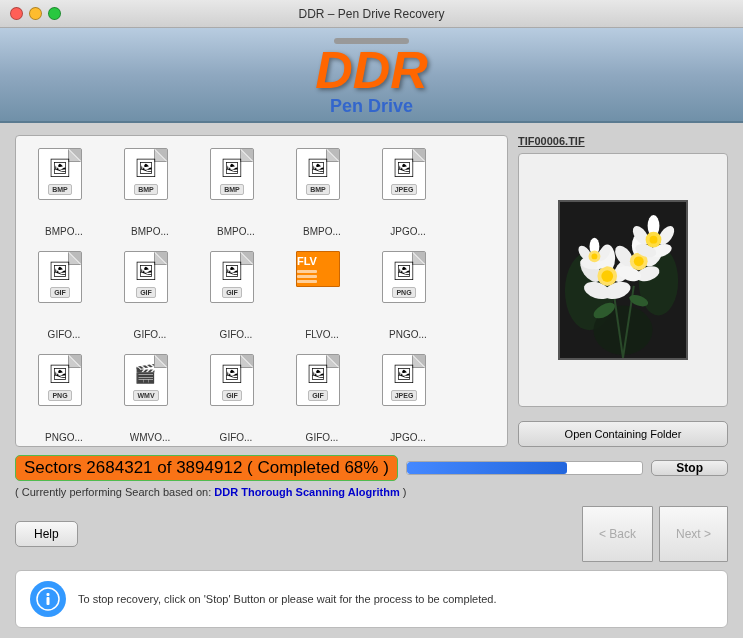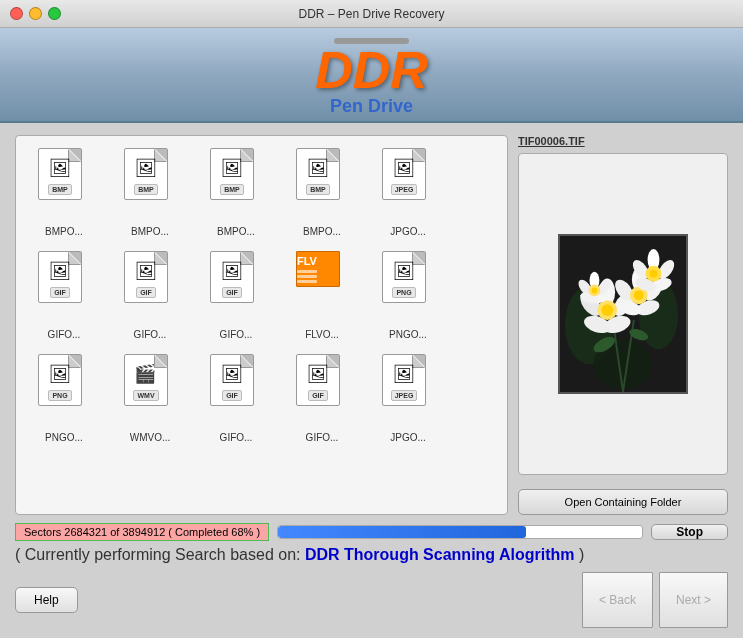--- a/index.html
+++ b/index.html
@@ -289,25 +289,25 @@
       margin-top: 8px;
     }
 
     
     .progress-area {
       display: flex;
       flex-direction: column;
       gap: 5px;
     }
     .progress-label {
-      background: #fca5a5;
+      background: #f97316;
       border: 1px solid #50bb50;
-      border-radius: 0;
+      border-radius: 5px;
       padding: 2px 8px;
-      font-size: 11px;
+      font-size: 17px;
       color: #000;
       white-space: nowrap;
     }
     .stop-btn {
       background: linear-gradient(to bottom, #f0f0f0, #d8d8d8);
       border: 1px solid #999;
       border-radius: 5px;
       padding: 0 24px;
       cursor: pointer;
       font-size: 12px;
@@ -325,21 +325,21 @@
       height: 100%;
       background: linear-gradient(to right, #4488ff, #2266dd);
       border-radius: 3px;
     }
     .progress-row {
       display: flex;
       align-items: center;
       gap: 8px;
     }
     .scanning-label {
-      font-size: 16px;
+      font-size: 11px;
       color: #333;
     }
     .scanning-highlight {
       color: #0000cc;
       font-weight: bold;
     }
 
     
     .bottom-row {
       display: flex;
@@ -649,14 +649,24 @@
 
   <div class="bottom-row">
     <button class="help-btn">Help</button>
     <div class="spacer"></div>
     <div class="nav-btns">
       <button class="nav-btn disabled">&lt; Back</button>
       <button class="nav-btn disabled">Next &gt;</button>
     </div>
   </div>
 
+  <div class="info-box">
+    <div class="info-icon">
+      <svg width="24" height="24" viewBox="0 0 24 24" fill="none">
+        <circle cx="12" cy="12" r="11" fill="#3399ff" stroke="white" stroke-width="1.5"></circle>
+        <rect x="10.5" y="10" width="3" height="8" rx="1" fill="white"></rect>
+        <rect x="10.5" y="6" width="3" height="3" rx="1" fill="white"></rect>
+      </svg>
+    </div>
+    <span class="info-text">To stop recovery, click on 'Stop' Button or please wait for the process to be completed.</span>
+  </div>
 
 </div>
 
 </body></html>

